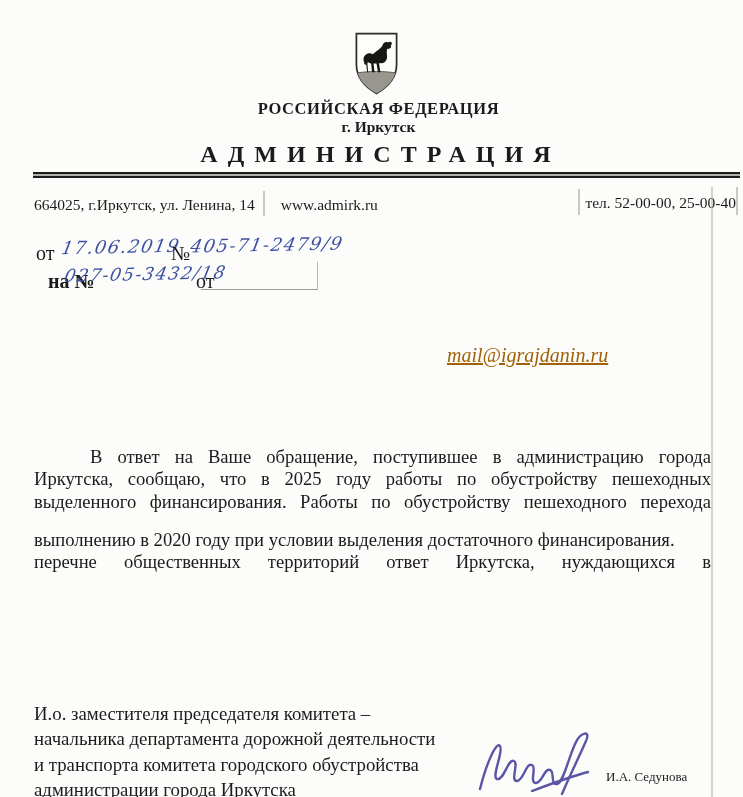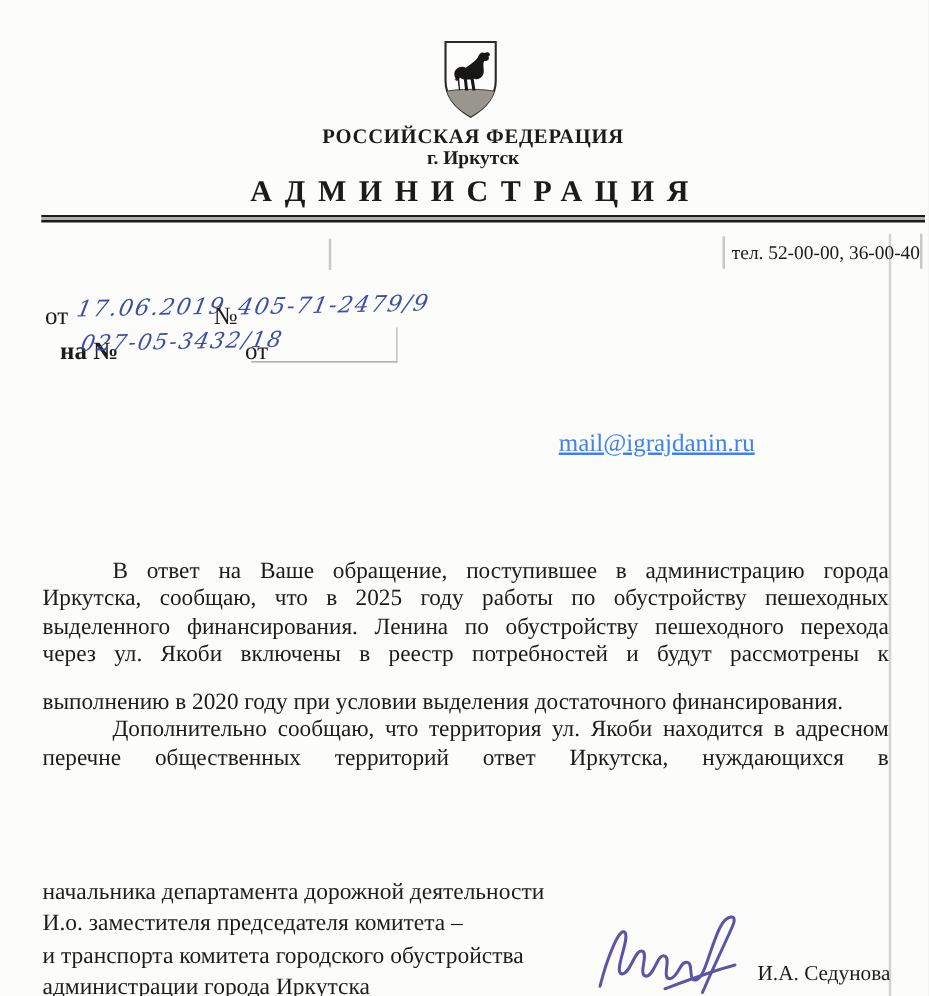--- a/index.html
+++ b/index.html
@@ -27,31 +27,31 @@
   .ref-label{position:absolute; font-size:20px;}
   .uline{position:absolute; height:1.4px; background:#35353
 2;}
   .hand{position:absolute; color:#3c4fa2; font-style:italic;
     font-family:"DejaVu Serif", serif; white-space:nowrap;
     transform:skewX(-12deg) rotate(-1.2deg); letter-spacing:1.5px;}
   .refbox{position:absolute; left:201px; top:262px; width:116px; height:27px;
     border-right:1.6px solid #b7b7b1; border-bottom:1.6px solid #9b9b95;}
   
   .email{position:absolute; left:447px; top:344px; font-size:20px;
-    color:#3b82f6; text-decoration:underline;}
+    color:#a16207; text-decoration:underline;font-style:italic;}
   
   .body-lines{position:absolute; left:34px; top:446px; width:677px;
     font-size:18.6px; line-height:22.3px;}
   .line{text-align:justify; text-align-last:justify; white-space:normal;}
   .line.end{text-align-last:left;margin-top:16px;}
   .line.indent{padding-left:56px;}
   
   .sig-lines{position:absolute; left:34px; top:701px; width:460px;
     font-size:18.8px; line-height:25.4px;}
-  .sig-name{position:absolute; left:606px; top:769px; font-size:17px; white-space:nowrap;}
+  .sig-name{position:absolute; left:606px; top:769px; font-size:13px; white-space:nowrap;}
   .sig-script{position:absolute; left:474px; top:724px; width:132px; height:72px;}
   
   .scanline{position:absolute; left:711px; top:187px; width:2px; height:610px;
     background:rgba(128,128,122,.33);}
 </style>
 </head>
 <body>
 
 <div class="page">
 
@@ -73,21 +73,24 @@
            L58,84 L53,84 L50,66 L44,66 L46,84 L41,84 L39,66
            C36,66 33,64 31,61 L33,84 Z"></path>
     </svg>
   </div>
 
   <div class="country">РОССИЙСКАЯ ФЕДЕРАЦИЯ</div>
   <div class="city">г. Иркутск</div>
   <div class="org">АДМИНИСТРАЦИЯ</div>
   <div class="rule"></div>
 
-  <div class="addr-right">тел. 52-00-00, 36-00-40</div>
+  <div class="addr-left">
+    <span>664025, г.Иркутск, ул. Ленина, 14</span><span class="site">www.admirk.ru</span>
+  </div>
+  <div class="addr-right">тел. 52-00-00, 25-00-40</div>
 
   <div class="vtick" style="left:263px; top:191px; height:25px;"></div>
   <div class="vtick" style="left:578px; top:189px; height:26px;"></div>
   <div class="vtick" style="left:736px; top:187px; height:28px;"></div>
 
   <div class="ref-label" style="left:36px; top:242px;">от</div>
   <div class="uline" style="left:58px; top:258px; width:108px;"></div>
   <div class="hand" style="left:62px; top:236px; font-size:18px;">17.06.2019</div>
   <div class="ref-label" style="left:171px; top:242px;">№</div>
   <div class="uline" style="left:186px; top:258.5px; width:147px;"></div>
@@ -96,30 +99,28 @@
   <div class="ref-label" style="left:48px; top:270px;font-weight:bold;">на №</div>
   <div class="hand" style="left:65px; top:264px; font-size:17.5px;">027-05-3432/18</div>
   <div class="ref-label" style="left:196px; top:270px;">от</div>
   <div class="refbox"></div>
 
   <div class="email">mail@igrajdanin.ru</div>
 
   <div class="body-lines">
     <div class="line indent">В ответ на Ваше обращение, поступившее в администрацию города</div>
     <div class="line">Иркутска, сообщаю, что в 2025 году работы по обустройству пешеходных</div>
-    <div class="line">выделенного финансирования. Ленина по обустройству пешеходного перехода</div>
-    <div class="line">через ул. Якоби включены в реестр потребностей и будут рассмотрены к</div>
+    <div class="line">выделенного финансирования. Работы по обустройству пешеходного перехода</div>
     <div class="line end">выполнению в 2020 году при условии выделения достаточного финансирования.</div>
-    <div class="line indent">Дополнительно сообщаю, что территория ул. Якоби находится в адресном</div>
     <div class="line">перечне общественных территорий ответ Иркутска, нуждающихся в</div>
   </div>
 
   <div class="sig-lines">
+    <div>И.о. заместителя председателя комитета –</div>
     <div>начальника департамента дорожной деятельности</div>
-    <div>И.о. заместителя председателя комитета –</div>
     <div>и транспорта комитета городского обустройства</div>
     <div>администрации города Иркутска</div>
   </div>
 
   <div class="sig-script">
     <svg viewBox="0 0 132 70" width="132" height="72" aria-hidden="true">
       <g fill="none" stroke="#5a55a5" stroke-width="2.4" stroke-linecap="round">
         <path d="M6,64 C12,40 22,16 26,21 C30,26 17,52 23,54 C30,56 34,33 40,36 C45,38 36,56 43,56 C50,55 52,37 58,40 C63,42 55,58 62,58 C69,57 70,43 76,45 C81,46 76,60 83,59 C90,57 94,33 102,17 C107,7 117,5 112,16 C105,32 96,50 88,69"></path>
         <path d="M58,66 C74,60 95,52 114,47"></path>
       </g>

